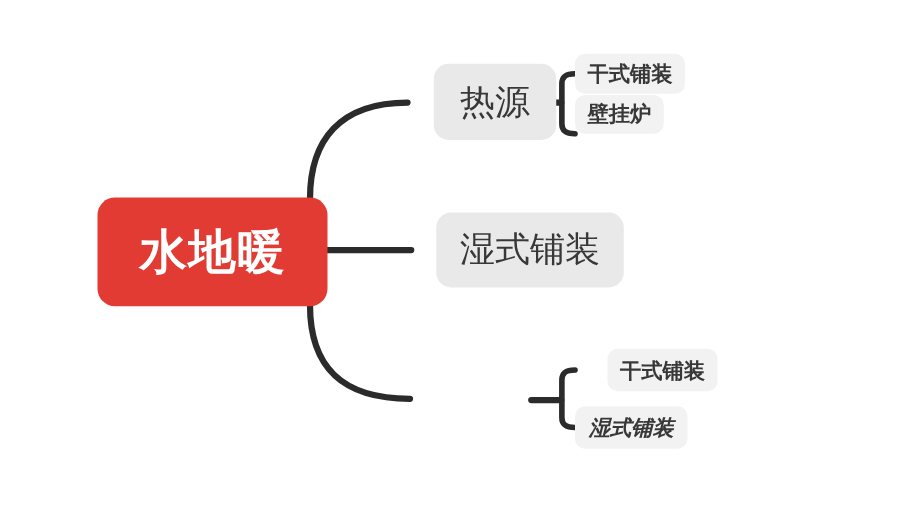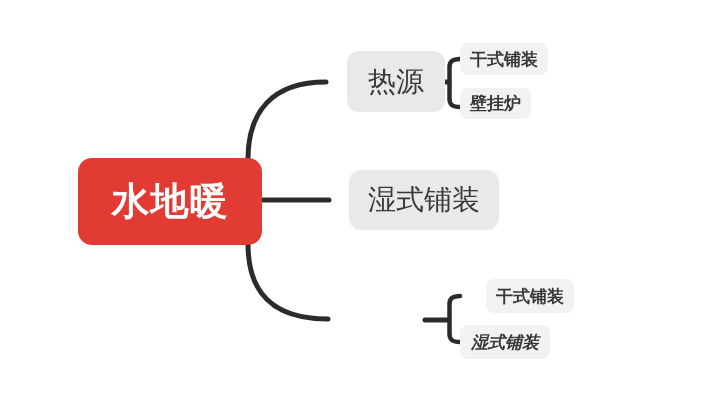--- a/index.html
+++ b/index.html
@@ -66,21 +66,21 @@
   .node-branch.b-heat   { left: 326px; top: 51px;  width: 98px;  height: 61px; }
   .node-branch.b-manifold { left: 328px; top: 170px; width: 150px; height: 60px; }
   .node-branch.b-pipes  { left: 327px; top: 291px; width: 98px;  height: 58px; }
   .node-leaf {
     background: var(--leaf-bg);
     border-radius: 8px;
     font-size: 17px;
     font-weight: 600;
   }
   .node-leaf.l-central { left: 460px; top: 43px;  width: 88px; height: 32px; }
-  .node-leaf.l-boiler  { left: 460px; top: 88px;  width: 71px; height: 31px; }
+  .node-leaf.l-boiler  { left: 460px; top: 76px;  width: 71px; height: 31px; }
   .node-leaf.l-dry     { left: 486px; top: 279px; width: 88px; height: 34px; }
   .node-leaf.l-wet     { left: 460px; top: 325px; width: 90px; height: 34px; font-style: italic; }
 </style>
 </head>
 <body>
 
 <div class="canvas">
 
   <svg class="connector-layer" viewBox="0 0 720 411" aria-hidden="true">
     <path class="main-line" d="M 248 159 C 248 112 272 82 326 82"></path>

